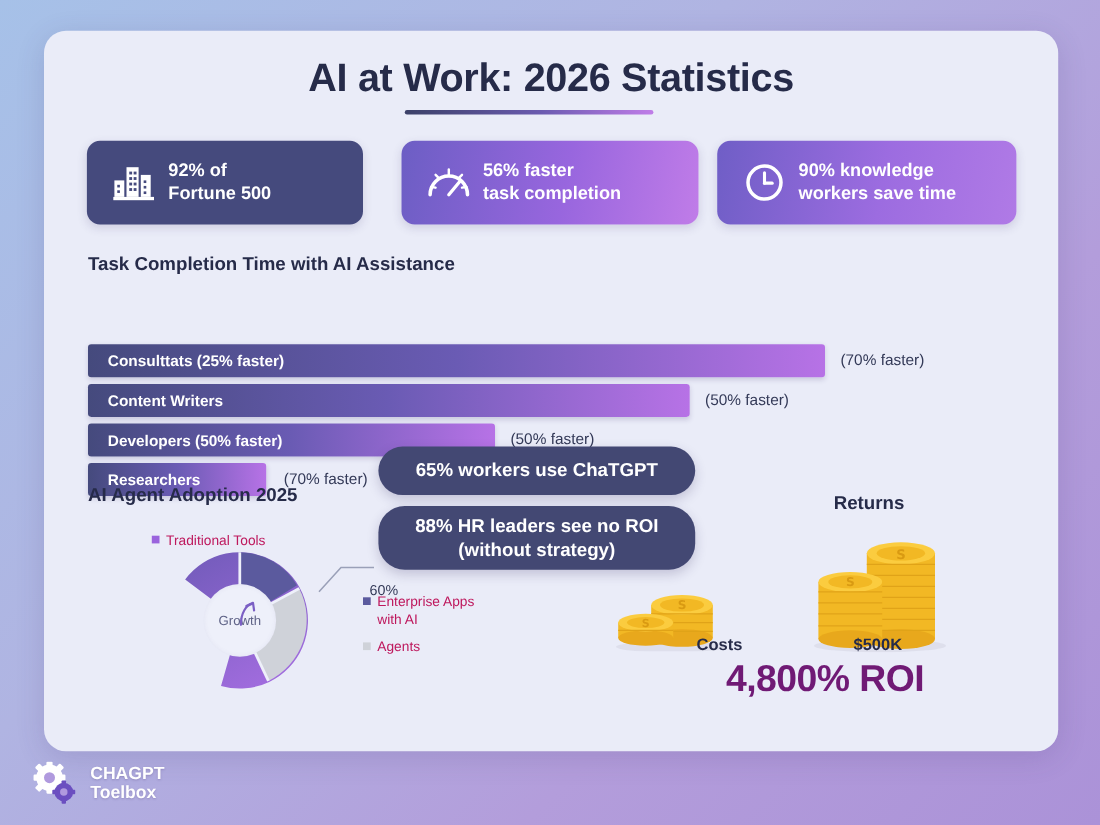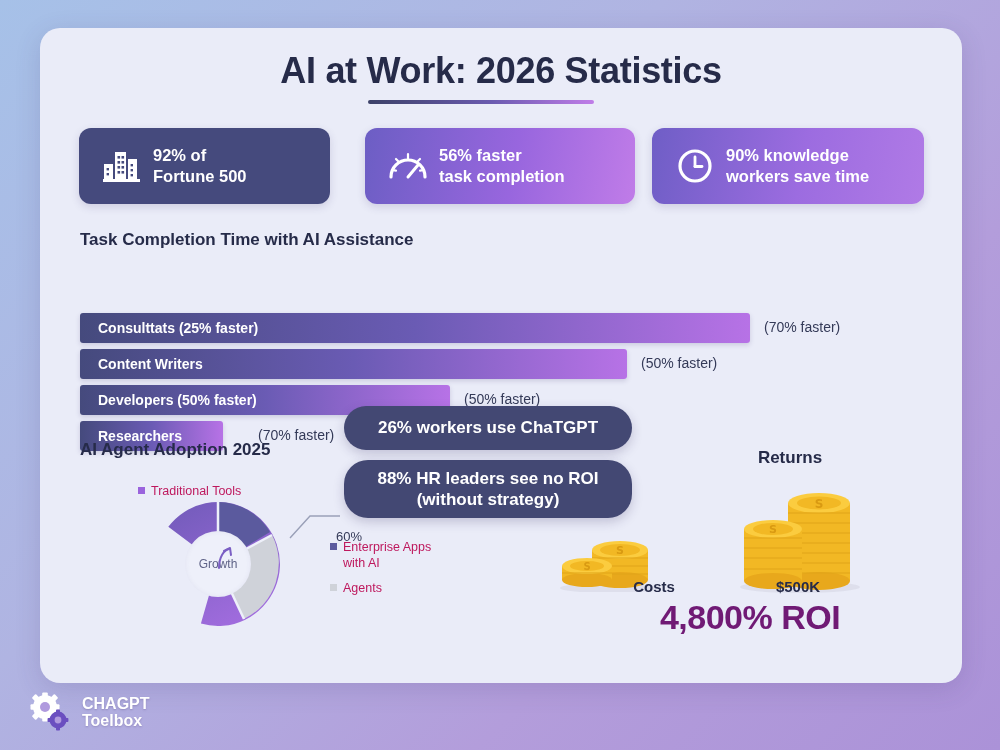--- a/index.html
+++ b/index.html
@@ -194,28 +194,28 @@
   </div>
 
   <div class="bar-row" style="top:312px;width:880px;">
     <div class="bar" style="width:370px;">
       <span class="bar-label">Developers (50% faster)</span>
     </div>
     <div class="bar-note" style="left:384px;">(50% faster)</div>
   </div>
 
   <div class="bar-row" style="top:348px;width:880px;">
-    <div class="bar" style="width:143px;text-align:center;">
+    <div class="bar" style="width:162px;text-align:center;">
       <span class="bar-label">Researchers</span>
     </div>
     <div class="bar-note" style="left:178px;">(70% faster)</div>
   </div>
 
   <div class="callout" id="callout-1">
-    <span>26% workers use ChaTGPT</span>
+    <span>65% workers use ChaTGPT</span>
   </div>
   <div class="callout" id="callout-2">
     <span style="white-space:pre-line;">88% HR leaders see no ROI
 (without strategy)</span>
   </div>
 
   <div class="sec-title" id="donut-title">AI Agent Adoption 2025</div>
 
   <div class="legend-item" style="left:98px;top:456px;">
     <span class="lg-sq" style="background:#9a63dd;"></span><span>Traditional Tools</span>

